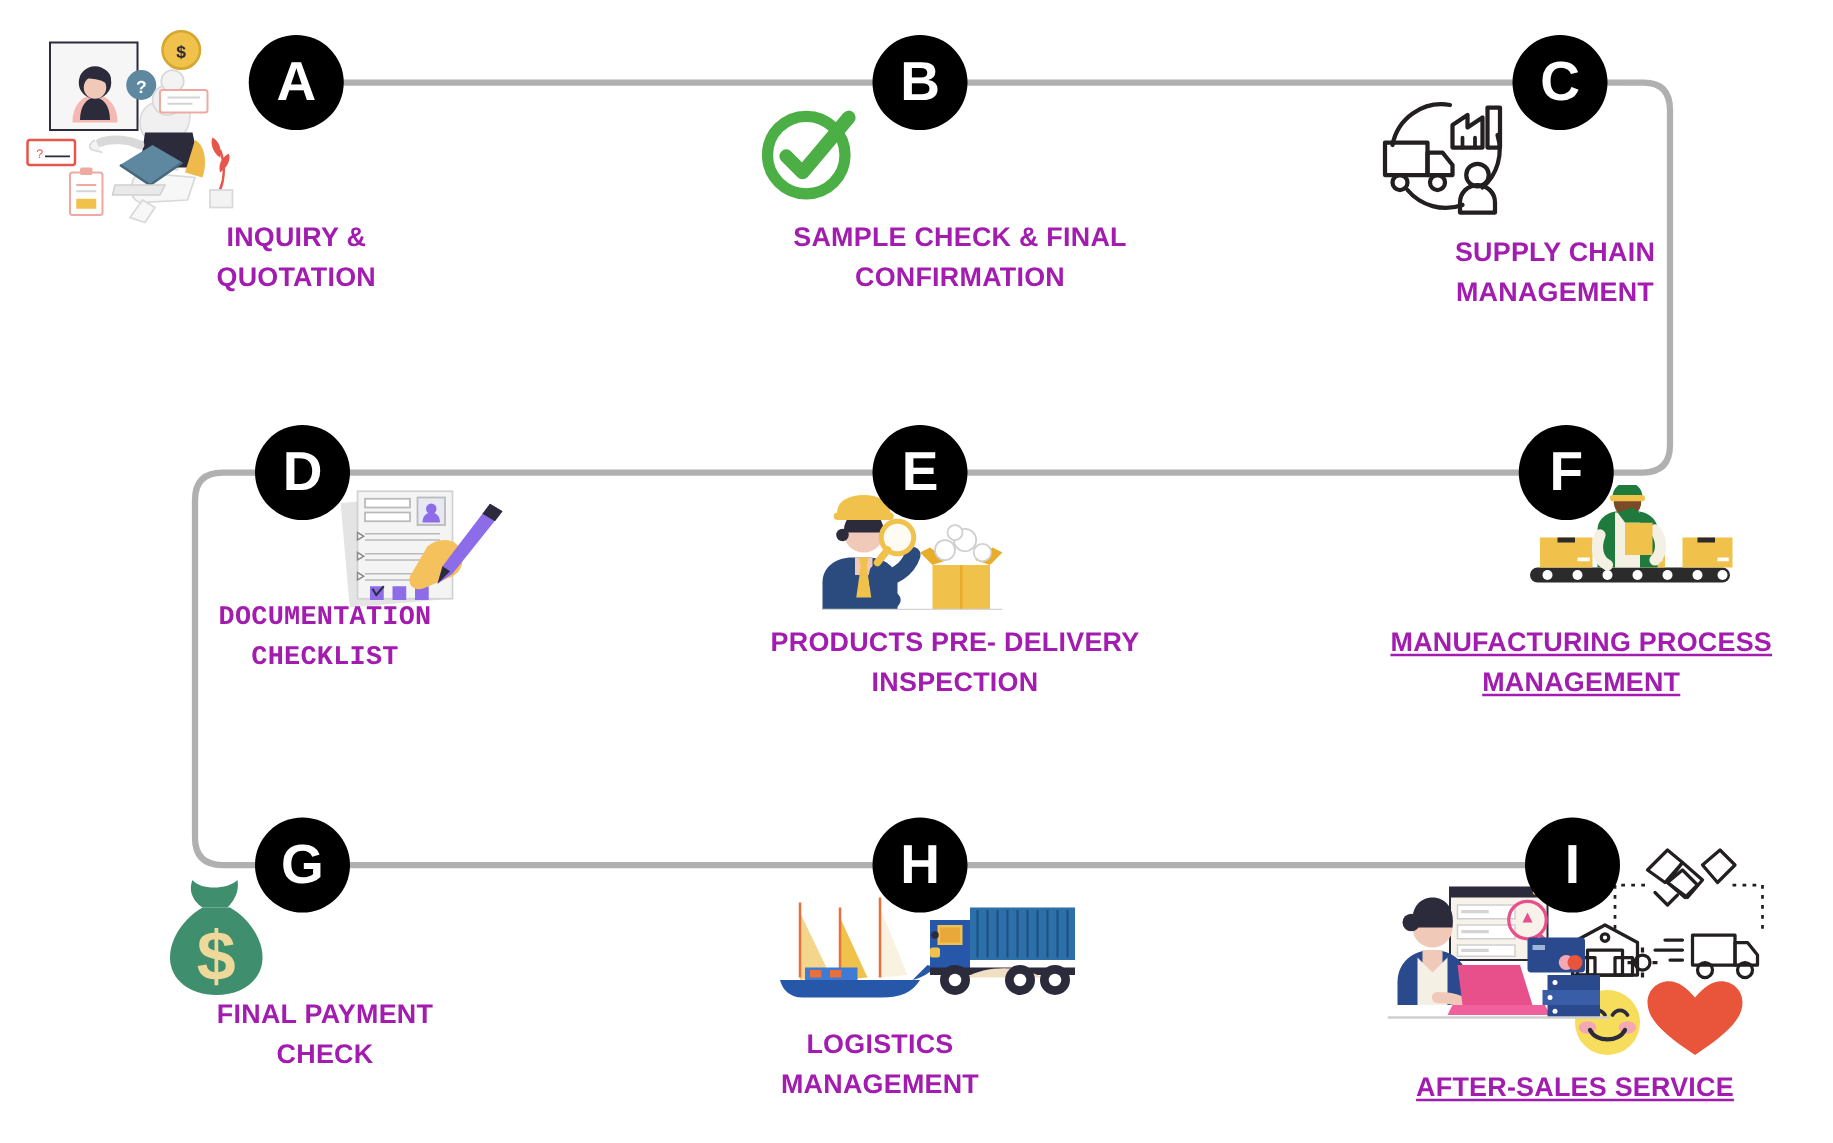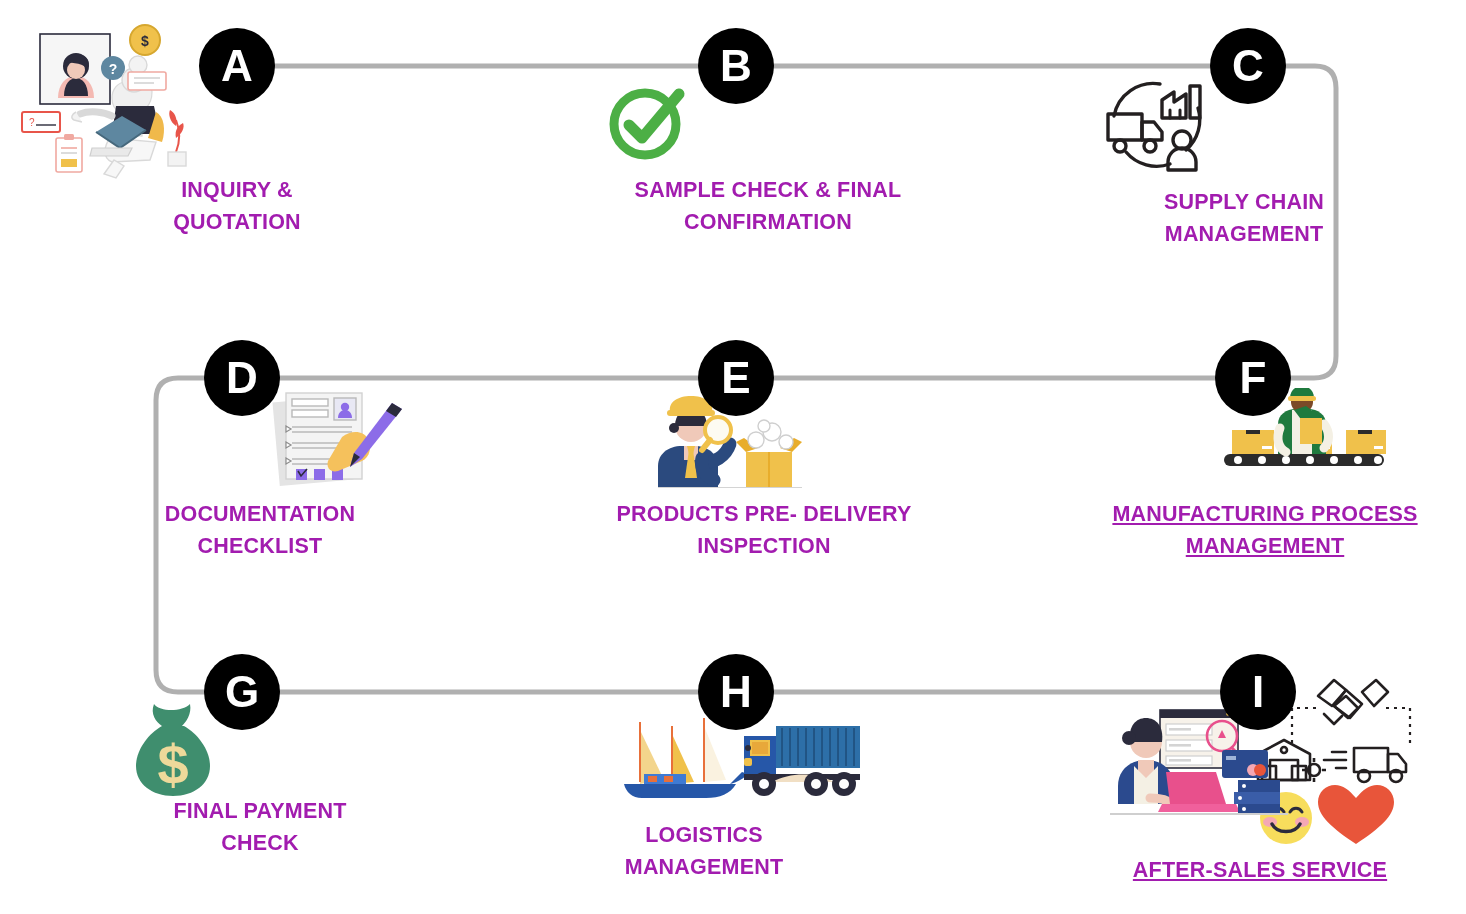--- a/index.html
+++ b/index.html
@@ -403,21 +403,21 @@
   </div>
 
   <div class="node">
     <div class="badge" style="left:1210px;top:28px;">C</div>
     <div class="label" style="left:1094px;top:175px;width:300px;margin-top:12px;">SUPPLY CHAIN
 MANAGEMENT</div>
   </div>
 
   <div class="node">
     <div class="badge" style="left:204px;top:340px;">D</div>
-    <div class="label" style="left:120px;top:499px;width:280px;">DOCUMENTATION
+    <div class="label" style="left:120px;top:479px;width:280px;font-family:Liberation Mono, monospace;">DOCUMENTATION
 CHECKLIST</div>
   </div>
 
   <div class="node">
     <div class="badge" style="left:698px;top:340px;">E</div>
     <div class="label" style="left:589px;top:499px;width:350px;">PRODUCTS PRE- DELIVERY
 INSPECTION</div>
   </div>
 
   <div class="node">

